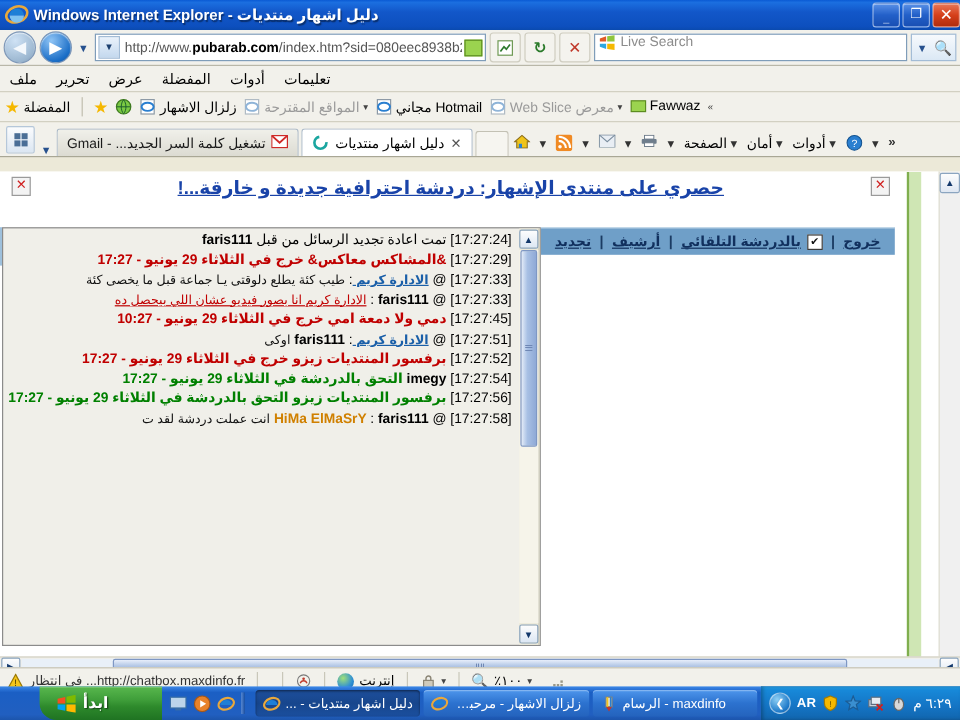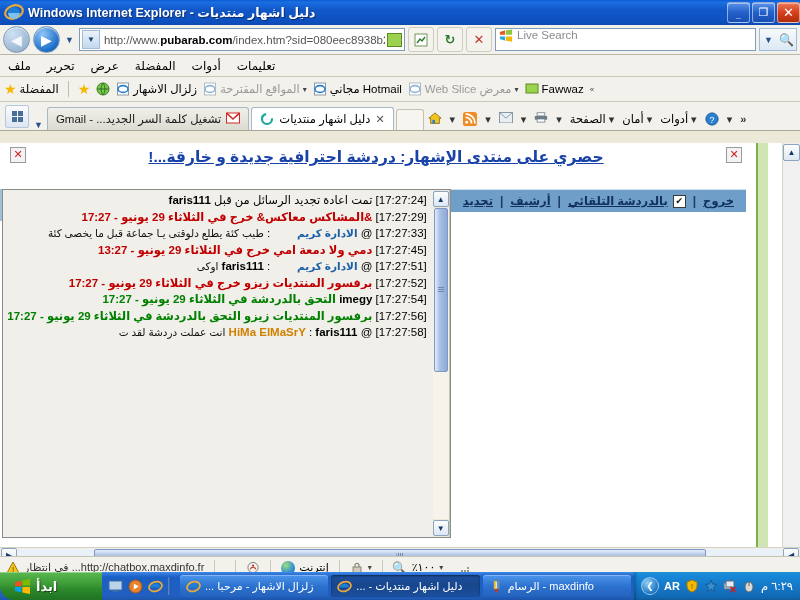--- a/index.html
+++ b/index.html
@@ -204,21 +204,21 @@
     display:flex;flex-direction:column;gap:1.5px;
   }
   .cline{
     direction:rtl;text-align:right;font-size:11.5px;line-height:15px;white-space:nowrap;
     overflow:hidden;
   }
   .cline .ts{color:#000;font-weight:normal;}
   .cline.red{color:#c00000;font-weight:bold;}
   .cline.green{color:#008000;font-weight:bold;}
   .cline.black{color:#000;}
-  .cline .user-link{color:#1a5fa8;font-weight:bold;font-size:10.5px;margin-left:24px;}
+  .cline .user-link{color:#1a5fa8;text-decoration:underline;font-weight:bold;font-size:10.5px;}
   .cline .nick{color:#000;font-weight:bold;}
   .cline .nick-org{color:#d08000;font-weight:bold;}
   .cline .msg{color:#111;font-size:10.5px;}
   .cline .msg-red{color:#c00000;font-size:10.5px;text-decoration:underline;}
   .chat-sb{
     width:16px;background:#ece9d8;border-right:1px solid #c7c5b6;
     display:flex;flex-direction:column;align-items:center;justify-content:space-between;
   }
   .csb-arrow{
     width:14px;height:14px;margin:1px 0;
@@ -306,20 +306,21 @@
     display:flex;flex-direction:row-reverse;align-items:center;
   }
   .startbtn{
     height:28px;min-width:78px;padding:0 10px 0 14px;
     background:linear-gradient(to bottom,#59b84e 0%,#3f9e3a 40%,#2e8a2c 60%,#1f7322 100%);
     border-radius:0 0 0 14px;
     display:flex;flex-direction:row-reverse;align-items:center;gap:5px;
     color:#fff;font-weight:bold;font-size:13px;
     text-shadow:1px 1px 1px rgba(0,0,0,.5);
     box-shadow:inset 0 1px 0 rgba(255,255,255,.35);
+    margin-left:33px;
   }
   .flag{width:17px;height:15px;}
   .quicklaunch{display:flex;flex-direction:row-reverse;align-items:center;gap:5px;padding:0 6px;}
   .ql-ico{width:15px;height:15px;}
   .ql-sep{width:3px;height:18px;
     background:linear-gradient(to right,rgba(255,255,255,.28),rgba(0,0,0,.18));}
   .tasks{flex:1;display:flex;flex-direction:row-reverse;align-items:center;gap:3px;padding:0 3px;min-width:0;}
   .task{
     height:22px;flex:0 1 152px;min-width:0;
     display:flex;flex-direction:row-reverse;align-items:center;gap:4px;padding:0 6px;
@@ -602,21 +603,22 @@
               <div class="csb-thumb">
                 <div class="csb-grip"></div>
               </div>
             </div>
             <div class="csb-arrow">▼</div>
           </div>
           <div class="chat-lines" id="chat-lines">
               <div class="cline black"><span class="ts">[17:27:24] </span><span>تمت اعادة تجديد الرسائل من قبل </span><span class="nick">faris111 </span></div>
               <div class="cline red"><span class="ts">[17:27:29] </span><span>&amp;المشاكس معاكس&amp; خرج في الثلاثاء 29 يونيو - 17:27 </span></div>
               <div class="cline black"><span class="ts">[17:27:33] </span><span>@ </span><span class="user-link">الادارة كريم </span><span>: </span><span class="msg">طيب كئة يطلع دلوقتى يـا جماعة قبل ما يخصى كئة </span></div>
-              <div class="cline red"><span class="ts">[17:27:45] </span><span>دمي ولا دمعة امي خرج في الثلاثاء 29 يونيو - 13:27 </span></div>
+              <div class="cline black"><span class="ts">[17:27:33] </span><span>@ </span><span class="nick">faris111 </span><span>: </span><span class="msg-red">الادارة كريم انا بصور فيديو عشان اللي بيحصل ده </span></div>
+              <div class="cline red"><span class="ts">[17:27:45] </span><span>دمي ولا دمعة امي خرج في الثلاثاء 29 يونيو - 10:27 </span></div>
               <div class="cline black"><span class="ts">[17:27:51] </span><span>@ </span><span class="user-link">الادارة كريم </span><span>: </span><span class="nick">faris111 </span><span class="msg">اوكى </span></div>
               <div class="cline red"><span class="ts">[17:27:52] </span><span>برفسور المنتديات زيزو خرج في الثلاثاء 29 يونيو - 17:27 </span></div>
               <div class="cline green"><span class="ts">[17:27:54] </span><span class="nick">imegy </span><span>التحق بالدردشة في الثلاثاء 29 يونيو - 17:27 </span></div>
               <div class="cline green"><span class="ts">[17:27:56] </span><span>برفسور المنتديات زيزو التحق بالدردشة في الثلاثاء 29 يونيو - 17:27 </span></div>
               <div class="cline black"><span class="ts">[17:27:58] </span><span>@ </span><span class="nick-org">HiMa ElMaSrY </span><span>: </span><span class="nick">faris111 </span><span class="msg">انت عملت دردشة لقد ت </span></div>
             </div>
         </div>
 
         <div class="input-row">
           <div class="fmt">
@@ -728,37 +730,37 @@
       <span class="ql-ico">
         <svg viewBox="0 0 15 15">
             <ellipse cx="7.5" cy="7.5" rx="6.6" ry="4.6" fill="none" stroke="#e8a83c" stroke-width="1.8" transform="rotate(-20 7.5 7.5)"></ellipse>
             <path d="M2.6 8.4a5 5 0 0 1 9.8 0z" fill="#1e7fd6"></path>
           </svg>
       </span>
       <div class="ql-sep"></div>
     </div>
 
     <div class="tasks">
+      <div class="task active">
+        <span class="ql-ico">
+          <svg viewBox="0 0 15 15">
+              <ellipse cx="7.5" cy="7.5" rx="6.6" ry="4.6" fill="none" stroke="#e8a83c" stroke-width="1.8" transform="rotate(-20 7.5 7.5)"></ellipse>
+              <path d="M2.6 8.4a5 5 0 0 1 9.8 0z" fill="#1e7fd6"></path>
+            </svg>
+        </span>
+        <span class="tlabel">دليل اشهار منتديات - ...</span>
+      </div>
       <div class="task">
         <span class="ql-ico">
           <svg viewBox="0 0 15 15">
               <ellipse cx="7.5" cy="7.5" rx="6.6" ry="4.6" fill="none" stroke="#e8a83c" stroke-width="1.8" transform="rotate(-20 7.5 7.5)"></ellipse>
               <path d="M2.6 8.4a5 5 0 0 1 9.8 0z" fill="#1e7fd6"></path>
             </svg>
         </span>
         <span class="tlabel">زلزال الاشهار - مرحبا ...</span>
-      </div>
-      <div class="task active">
-        <span class="ql-ico">
-          <svg viewBox="0 0 15 15">
-              <ellipse cx="7.5" cy="7.5" rx="6.6" ry="4.6" fill="none" stroke="#e8a83c" stroke-width="1.8" transform="rotate(-20 7.5 7.5)"></ellipse>
-              <path d="M2.6 8.4a5 5 0 0 1 9.8 0z" fill="#1e7fd6"></path>
-            </svg>
-        </span>
-        <span class="tlabel">دليل اشهار منتديات - ...</span>
       </div>
       <div class="task">
         <span class="ql-ico">
           <svg viewBox="0 0 15 15">
               <rect x="5" y="2" width="5" height="8" fill="#e8e4d4" stroke="#8a8574"></rect>
               <path d="M5 10h5l-2.5 4z" fill="#c0392b"></path>
               <rect x="5.5" y="2" width="1.4" height="8" fill="#f5c518"></rect>
               <rect x="8.2" y="2" width="1.4" height="8" fill="#2a7fd0"></rect>
             </svg>
         </span>

